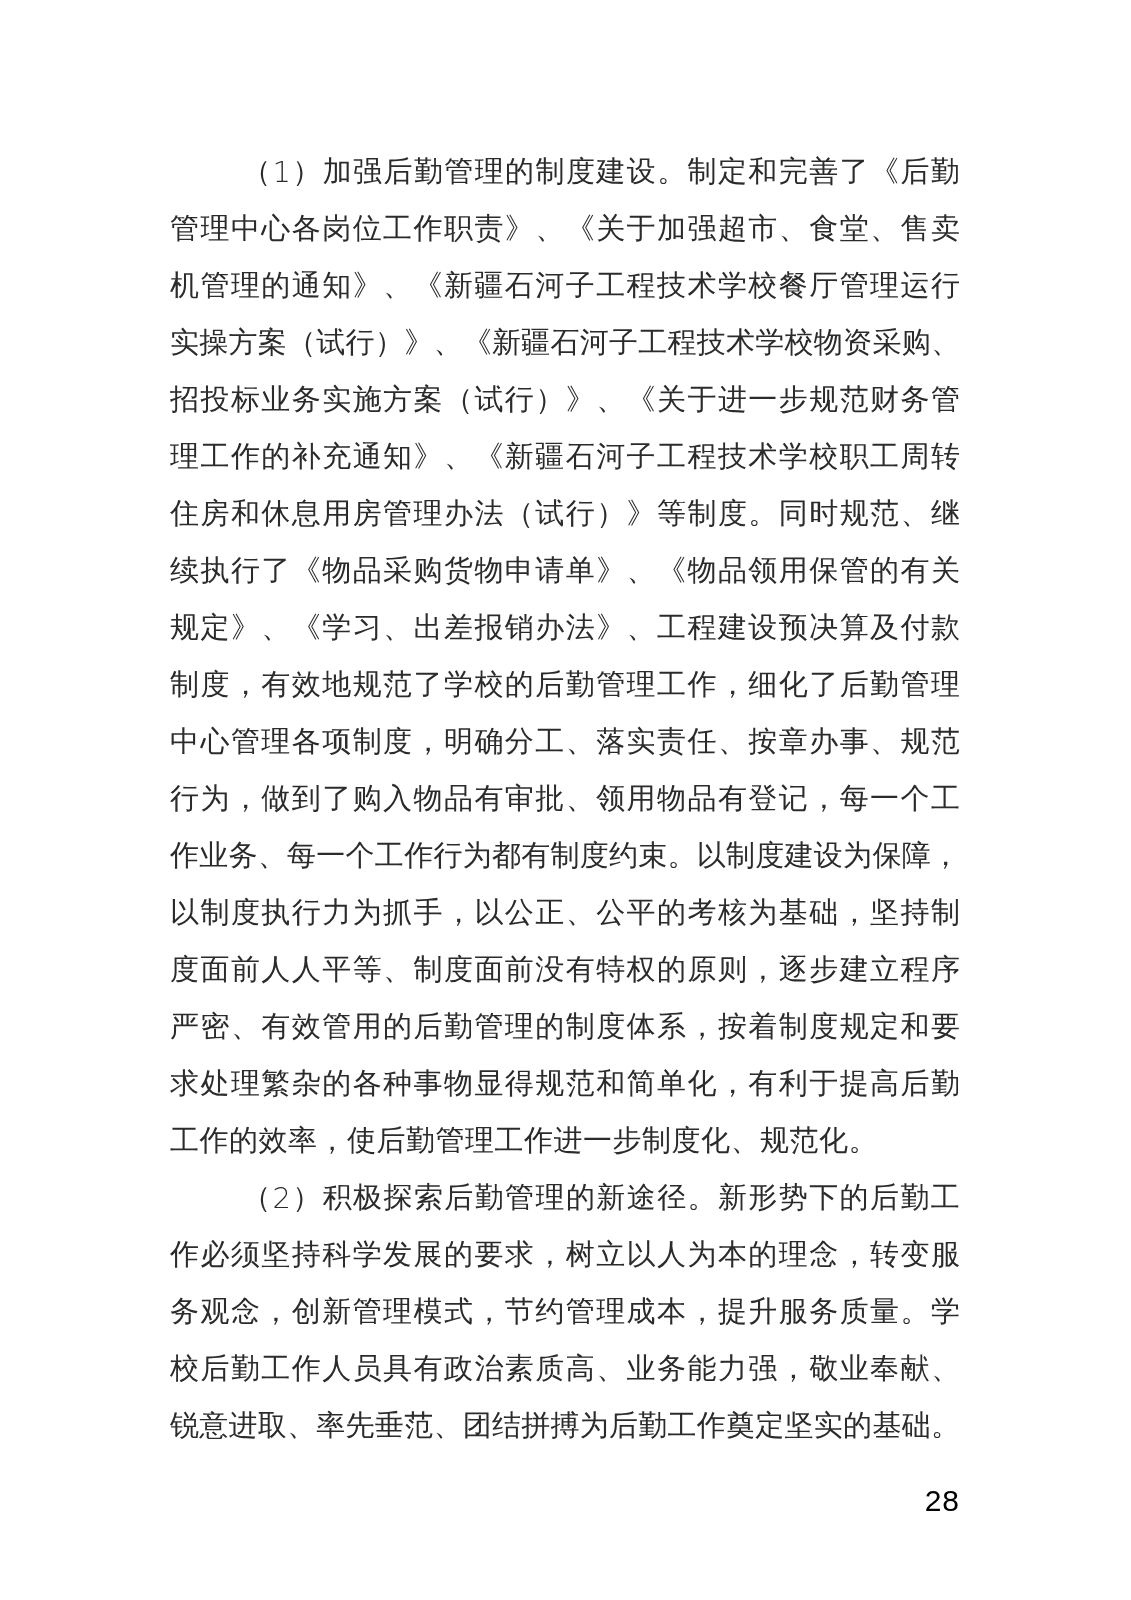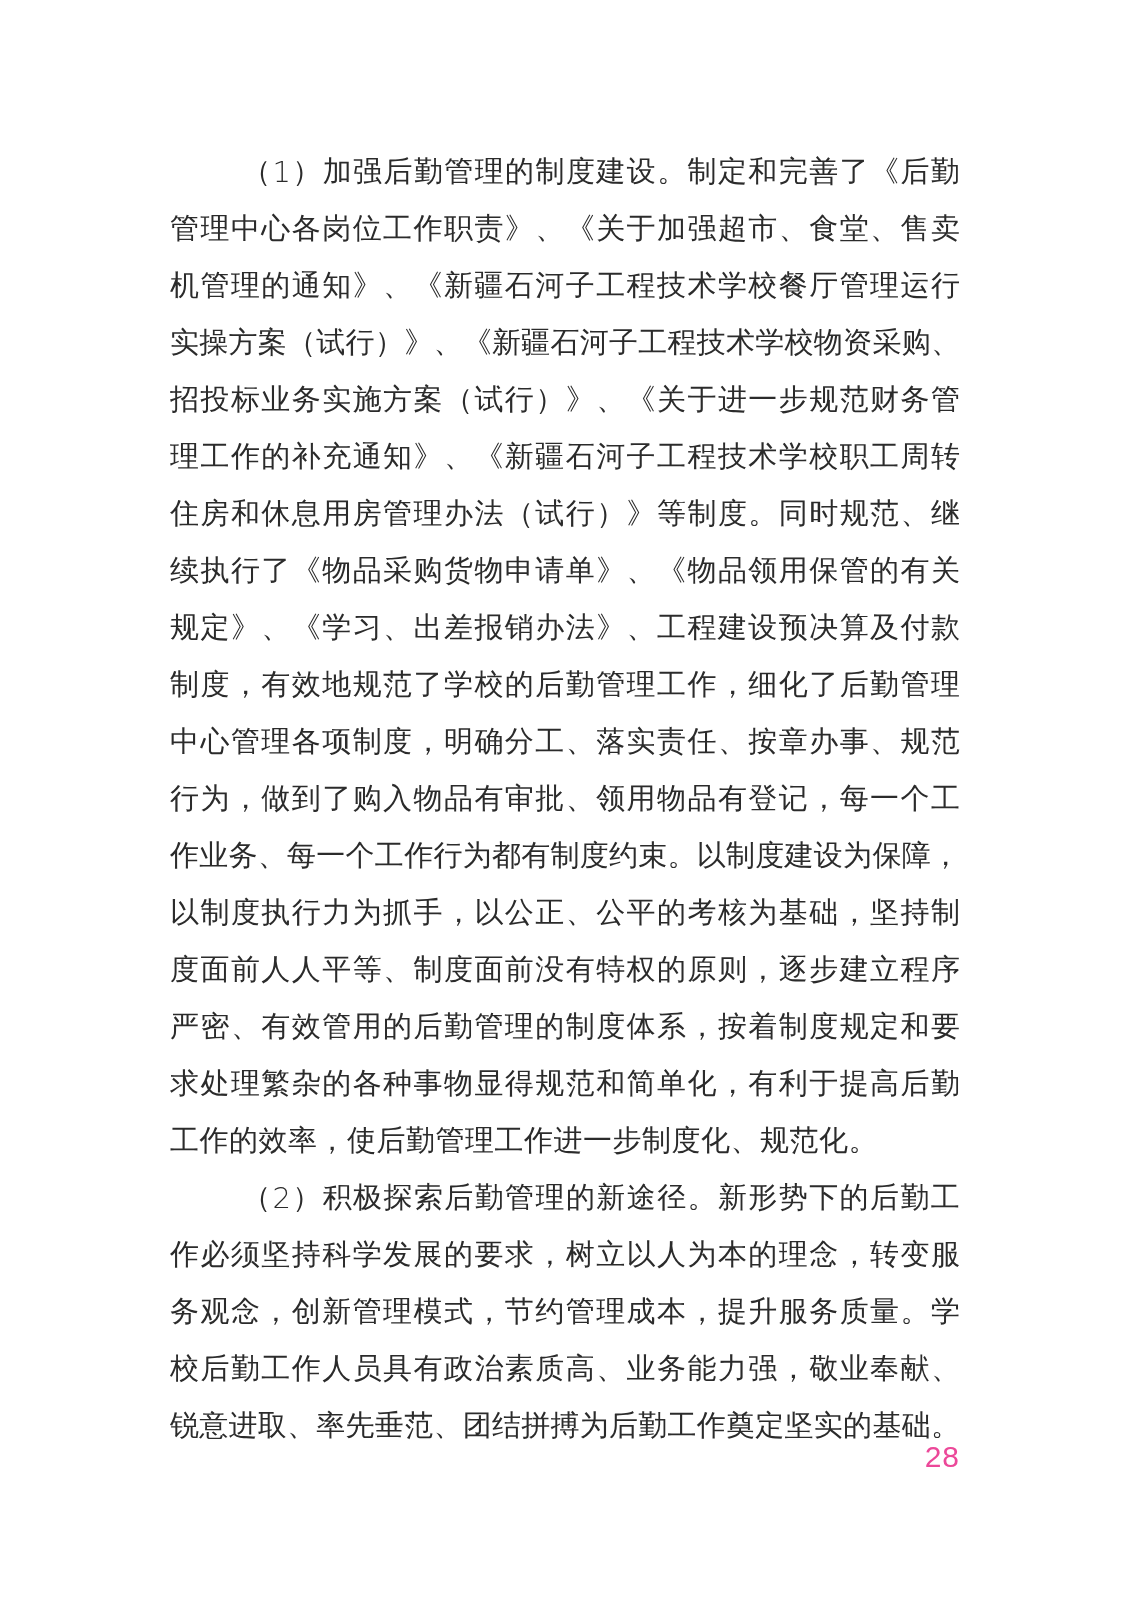--- a/index.html
+++ b/index.html
@@ -37,23 +37,23 @@
   .line.short {
     justify-content: flex-start;
     letter-spacing: 0.5px;
   }
   .line span {
     display: inline-block;
   }
   .page-number {
     position: absolute;
     right: 171px;
-    top: 1440px;
+    top: 1484px;
     font-size: 30px;
-    color: #ec4899;
+    color: #000000;
     font-family: "Liberation Sans", sans-serif;
     letter-spacing: 1px;
   }
 </style>
 </head>
 <body>
 
 <div class="page">
   <div class="text-block">
       <div class="line indent"><span>（</span><span>1</span><span>）</span><span>加</span><span>强</span><span>后</span><span>勤</span><span>管</span><span>理</span><span>的</span><span>制</span><span>度</span><span>建</span><span>设</span><span>。</span><span>制</span><span>定</span><span>和</span><span>完</span><span>善</span><span>了</span><span>《</span><span>后</span><span>勤</span></div>

